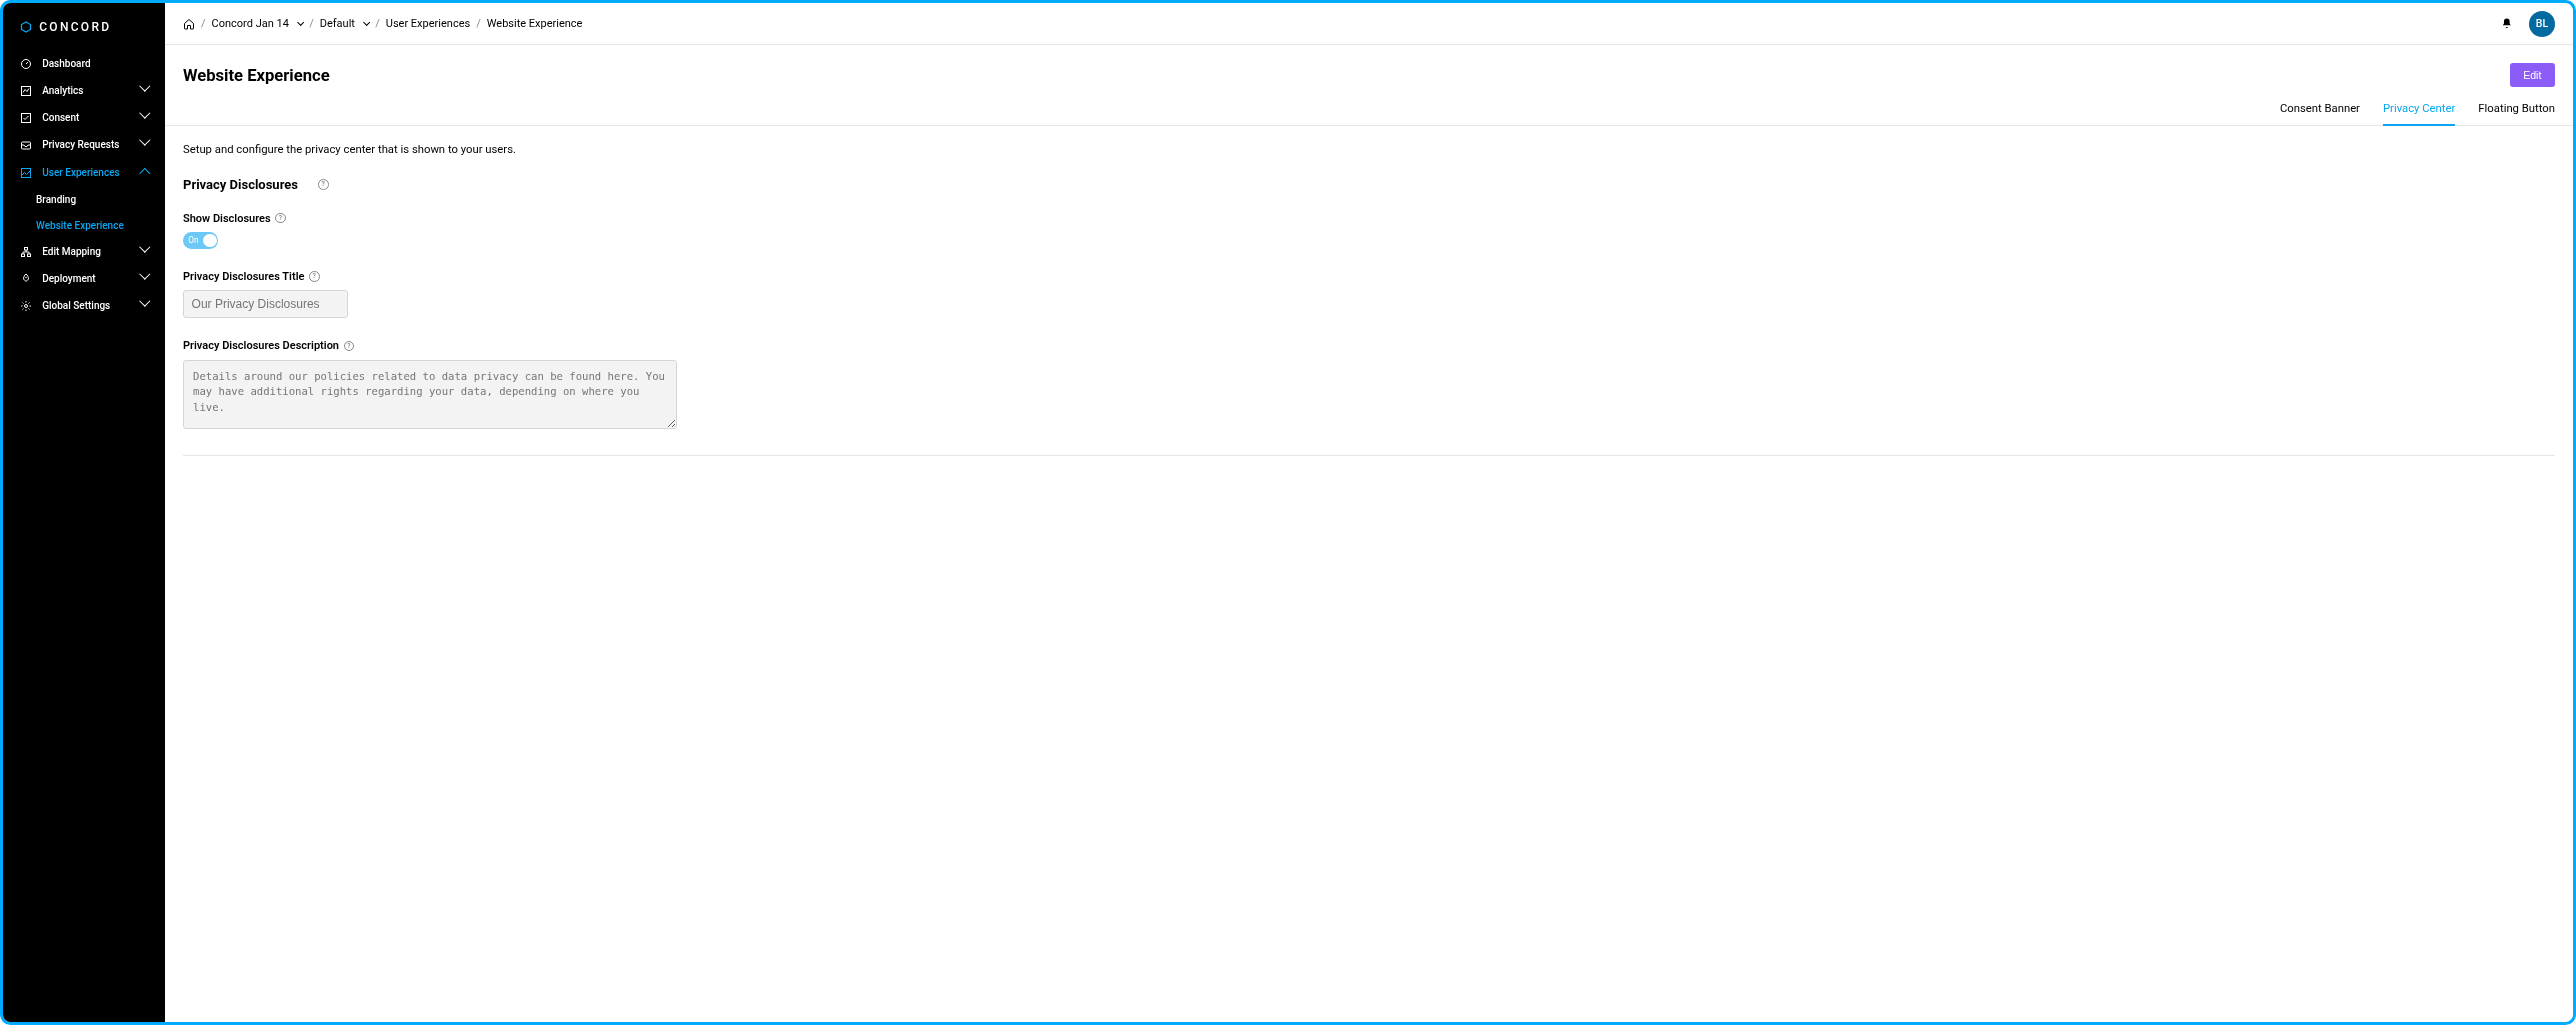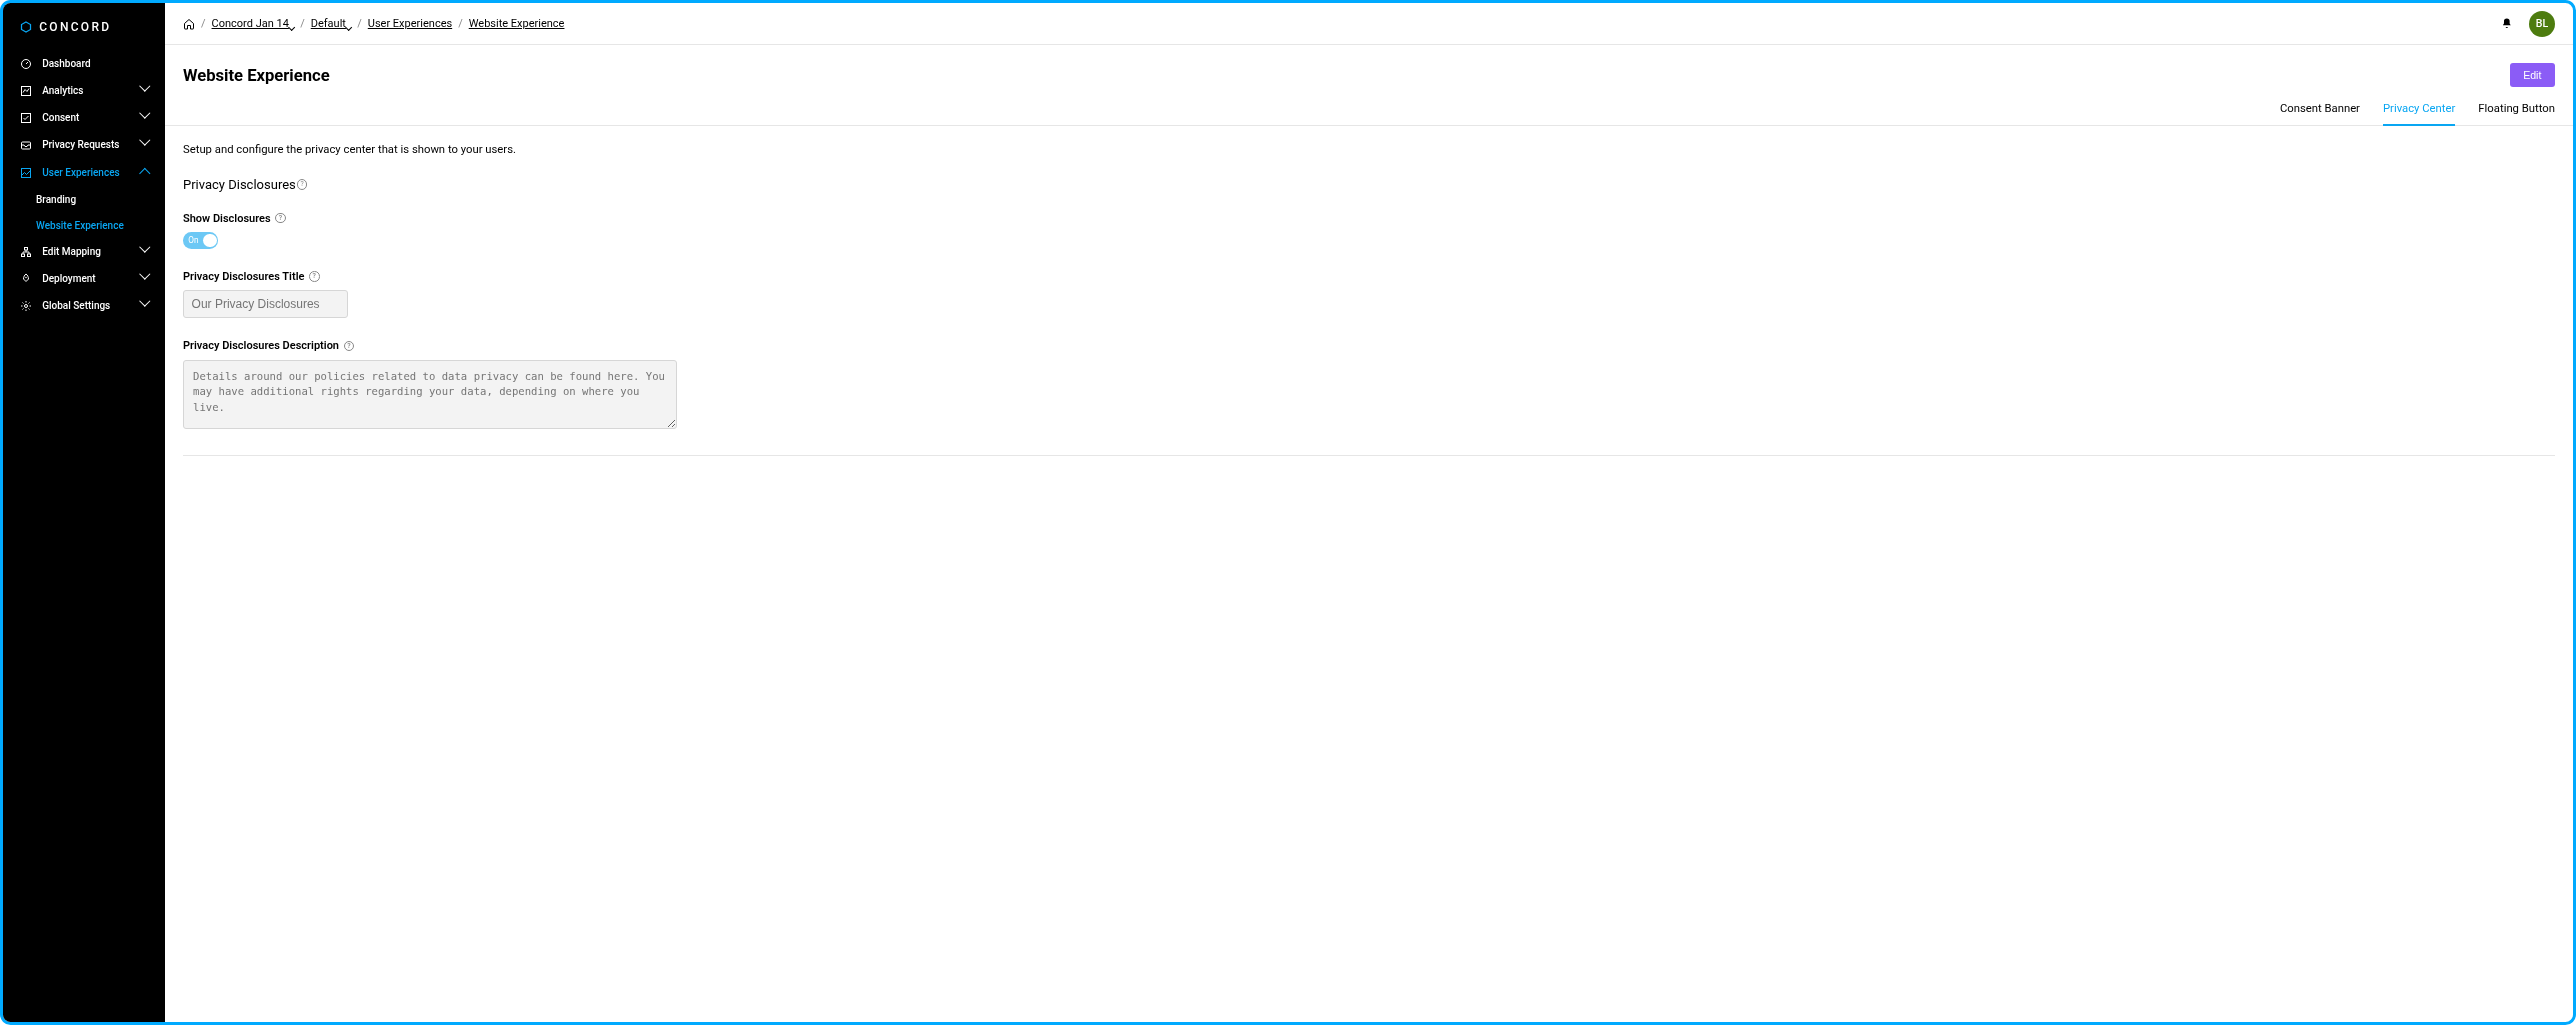--- a/index.html
+++ b/index.html
@@ -66,33 +66,33 @@
   
   .main { flex: 1; display: flex; flex-direction: column; }
   .topbar {
     display: flex;
     align-items: center;
     justify-content: space-between;
     padding: 7.6px 18px;
     border-bottom: 0.8px solid #e6e6e6;
   }
   .breadcrumbs { display: flex; align-items: center; gap: 6px; font-size: 11px; color: #000; }
-  .crumb { display: flex; align-items: flex-end; gap: 0; cursor: pointer; text-decoration: underline; }
+  .crumb { display: flex; align-items: center; gap: 9px; cursor: pointer; }
   .crumb-sep { color: #888; }
   .mini-chev {
     width: 5.3px; height: 5.3px;
     border-right: 1.1px solid #000;
     border-bottom: 1.1px solid #000;
     transform: rotate(45deg);
     margin-top: -2.3px;
   }
   .topright { display: flex; align-items: center; gap: 15px; }
   .avatar {
     width: 26px; height: 26px; border-radius: 50%;
-    background: #4d7c0f; color: #fff;
+    background: #0369a1; color: #fff;
     display: flex; align-items: center; justify-content: center;
     font-size: 10.6px; font-weight: 500;
   }
   .bell { width: 13.6px; height: 15px; }
 
   .page-header {
     display: flex; align-items: center; justify-content: space-between;
     padding: 18px 18px 0 18px;
   }
   .page-title { font-size: 16.6px; font-weight: 700; }
@@ -110,21 +110,21 @@
   .tab {
     padding-bottom: 9px; font-size: 11.3px; cursor: pointer;
     border-bottom: 2.3px solid transparent;
     margin-bottom: -0.8px;
   }
   .tab.active { color: #09a6f2; border-bottom-color: #09a6f2; }
 
   .content { padding: 16.6px 18px; }
   .desc { font-size: 11.3px; color: #000; margin-bottom: 21px; }
   .section-title {
-    font-size: 13px; font-weight: 400; display: flex; align-items: center; gap: 1px;
+    font-size: 13px; font-weight: 700; display: flex; align-items: center; gap: 20px;
     margin-bottom: 19.6px;
   }
   .field-label {
     font-size: 11px; font-weight: 600; display: flex; align-items: center; gap: 4.5px;
     margin-bottom: 7.6px;
   }
   .help-circle {
     width: 10.6px; height: 10.6px; border: 0.9px solid #888; border-radius: 50%;
     display: inline-flex; align-items: center; justify-content: center;
     font-size: 6.8px; color: #888;

